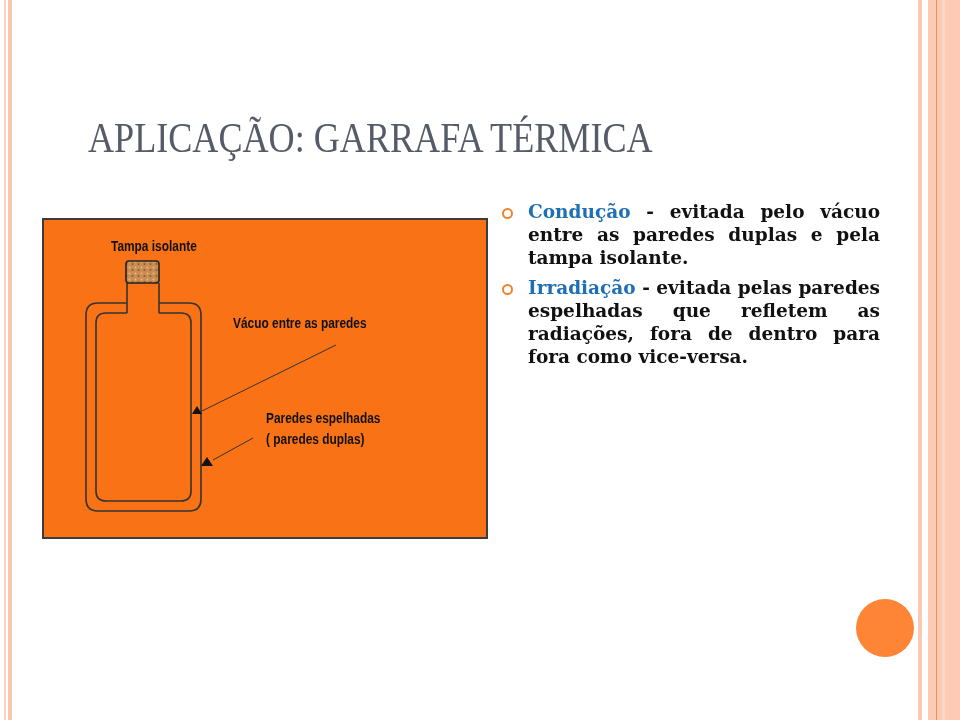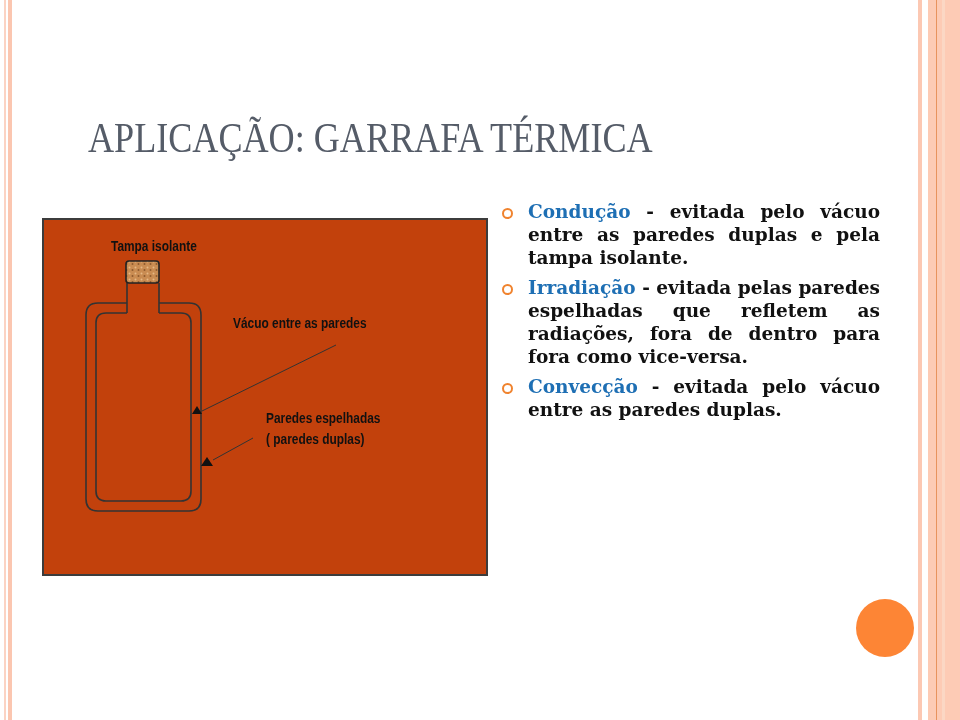--- a/index.html
+++ b/index.html
@@ -19,22 +19,22 @@
     .r4 { left: 942px; width: 3px; background: #fbd7c4; }
 
     .title {
       position: absolute; left: 88px; top: 114px;
       font-family: "Liberation Serif", "DejaVu Serif", serif;
       font-size: 42px; color: #555c68; letter-spacing: 0px;
       white-space: nowrap; transform: scaleX(0.86); transform-origin: left top;
     }
 
     .diagram {
-      position: absolute; left: 42px; top: 218px; width: 446px; height: 358px;
-      border: 2px solid #3c3c3c; box-sizing: border-box; background: #c2410c; padding-left: 24px;
+      position: absolute; left: 42px; top: 218px; width: 446px; height: 321px;
+      border: 2px solid #3c3c3c; box-sizing: border-box; background: #f97316; padding-left: 24px;
     }
     .diagram svg { position: absolute; left: -42px; top: -218px; }
     .dlabel {
       position: absolute; font-family: "Liberation Sans", sans-serif;
       font-weight: bold; font-size: 14px; color: #111; white-space: nowrap;
       transform: scaleX(0.85); transform-origin: left top;
     }
 
     .bullets {
       position: absolute; left: 500px; top: 200px; width: 380px;
@@ -101,19 +101,15 @@
 
 <ul class="bullets">
   <li class="bullet">
     <span class="bullet-icon"></span>
     <span class="term">Condução</span><span> - evitada pelo vácuo entre as paredes duplas e pela tampa isolante.</span>
   </li>
   <li class="bullet">
     <span class="bullet-icon"></span>
     <span class="term">Irradiação</span><span> - evitada pelas paredes espelhadas que refletem as radiações, fora de dentro para fora como vice-versa.</span>
   </li>
-  <li class="bullet">
-    <span class="bullet-icon"></span>
-    <span class="term">Convecção</span><span> - evitada pelo vácuo entre as paredes duplas.</span>
-  </li>
 </ul>
 
 <div class="orange-dot"></div>
 
 </body></html>

